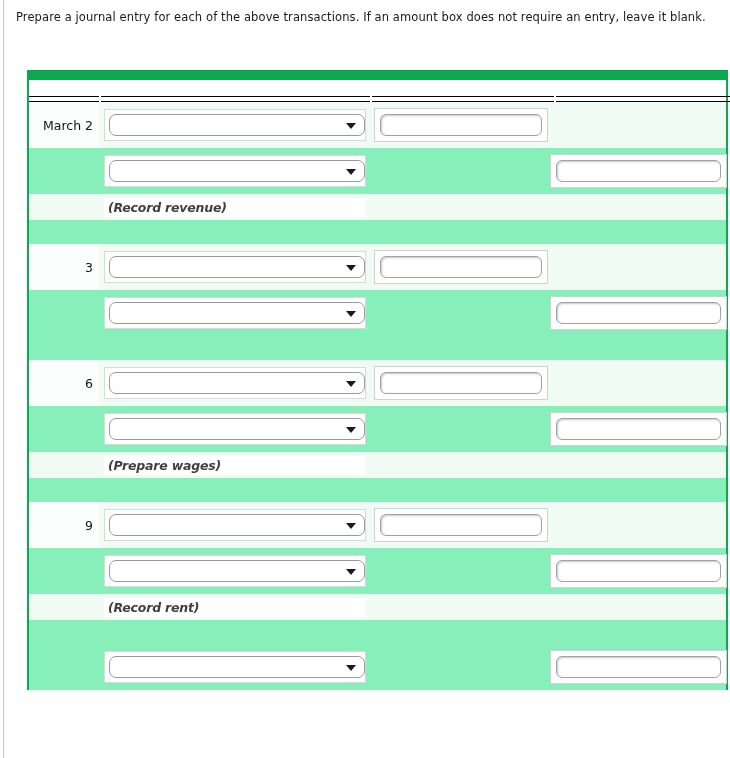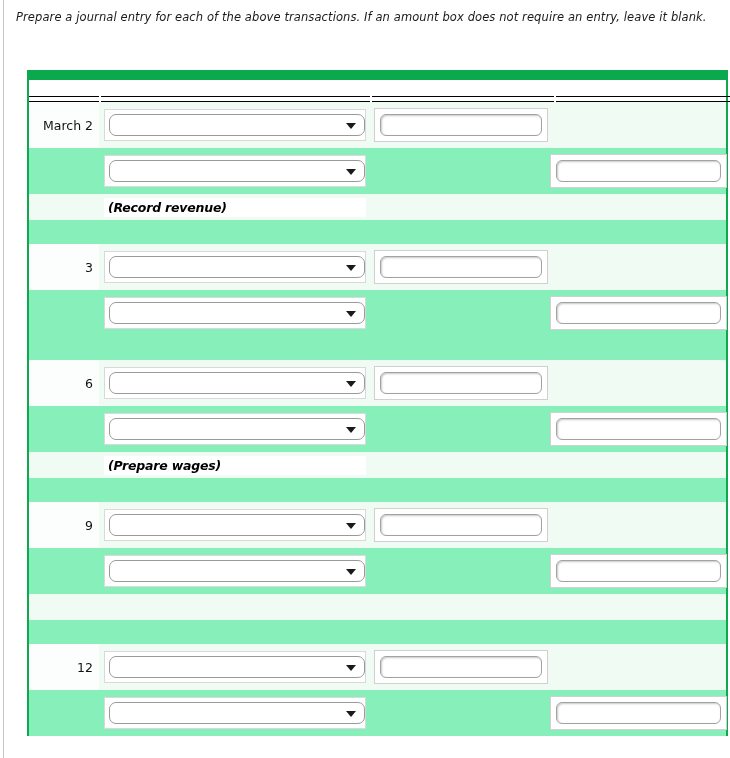--- a/index.html
+++ b/index.html
@@ -29,21 +29,20 @@
   .instructions {
     position: absolute;
     left: 16px;
     top: 10px;
     width: 714px;
     font-size: 11.5px;
     line-height: 15px;
     color: #1a1a1a;
     white-space: nowrap;
     letter-spacing: 0.1px;
-    font-style: italic;
   }
 
   
   .journal {
     position: absolute;
     left: 27px;
     top: 70px;
     width: 701px;
     border-left: 2px solid #0FA84E;
     border-right: 2px solid #0FA84E;
@@ -185,21 +184,21 @@
   .credit-inner input.amt { width: 165px; }
 
   
   .memo-cell {
     padding-left: 5px;
   }
   .memo-text {
     font-size: 12.5px;
     font-weight: bold;
     font-style: italic;
-    color: #000000;
+    color: #404040;
     background: #ffffff;
     display: inline-block;
     padding: 2px 4px 2px 4px;
     width: 262px;
     box-sizing: border-box;
     white-space: nowrap;
     letter-spacing: -0.2px;
   }
 </style>
 </head>
@@ -361,43 +360,32 @@
             <div class="select-holder"><select class="acct-select"><option></option></select><span class="select-arrow"></span></div>
           </div>
         </div>
         <div class="c-debit cell amt-cell "></div>
         <div class="c-cred cell amt-cell right-col">
           <div class="amt-wrap credit-inner"><input type="text" class="amt" style=""></div>
         </div>
       </div>
       <div class="erow r-memo tint-light">
         <div class="c-date cell"></div>
+        <div class="c-acct cell memo-cell">
+          <span class="memo-text">(Record rent)</span>
+        </div>
         <div class="c-debit cell"></div>
         <div class="c-cred cell"></div>
       </div>
       <div class="erow r-spacer tint-mid">
         <div class="c-date cell"></div>
         <div class="c-acct cell"></div>
         <div class="c-debit cell"></div>
         <div class="c-cred cell"></div>
       </div>
-      <div class="erow r-entry tint-light">
-        <div class="c-date cell date-cell">
-          <span>12</span>
-        </div>
-        <div class="c-acct cell acct-cell">
-          <div class="acct-wrap">
-            <div class="select-holder"><select class="acct-select"><option></option></select><span class="select-arrow"></span></div>
-          </div>
-        </div>
-        <div class="c-debit cell amt-cell ">
-          <div class="amt-wrap"><input type="text" class="amt" style=""></div>
-        </div>
-        <div class="c-cred cell amt-cell right-col"></div>
-      </div>
       <div class="erow r-entry tint-mid">
         <div class="c-date cell date-cell empty"></div>
         <div class="c-acct cell acct-cell">
           <div class="acct-wrap">
             <div class="select-holder"><select class="acct-select"><option></option></select><span class="select-arrow"></span></div>
           </div>
         </div>
         <div class="c-debit cell amt-cell "></div>
         <div class="c-cred cell amt-cell right-col">
           <div class="amt-wrap credit-inner"><input type="text" class="amt" style=""></div>

